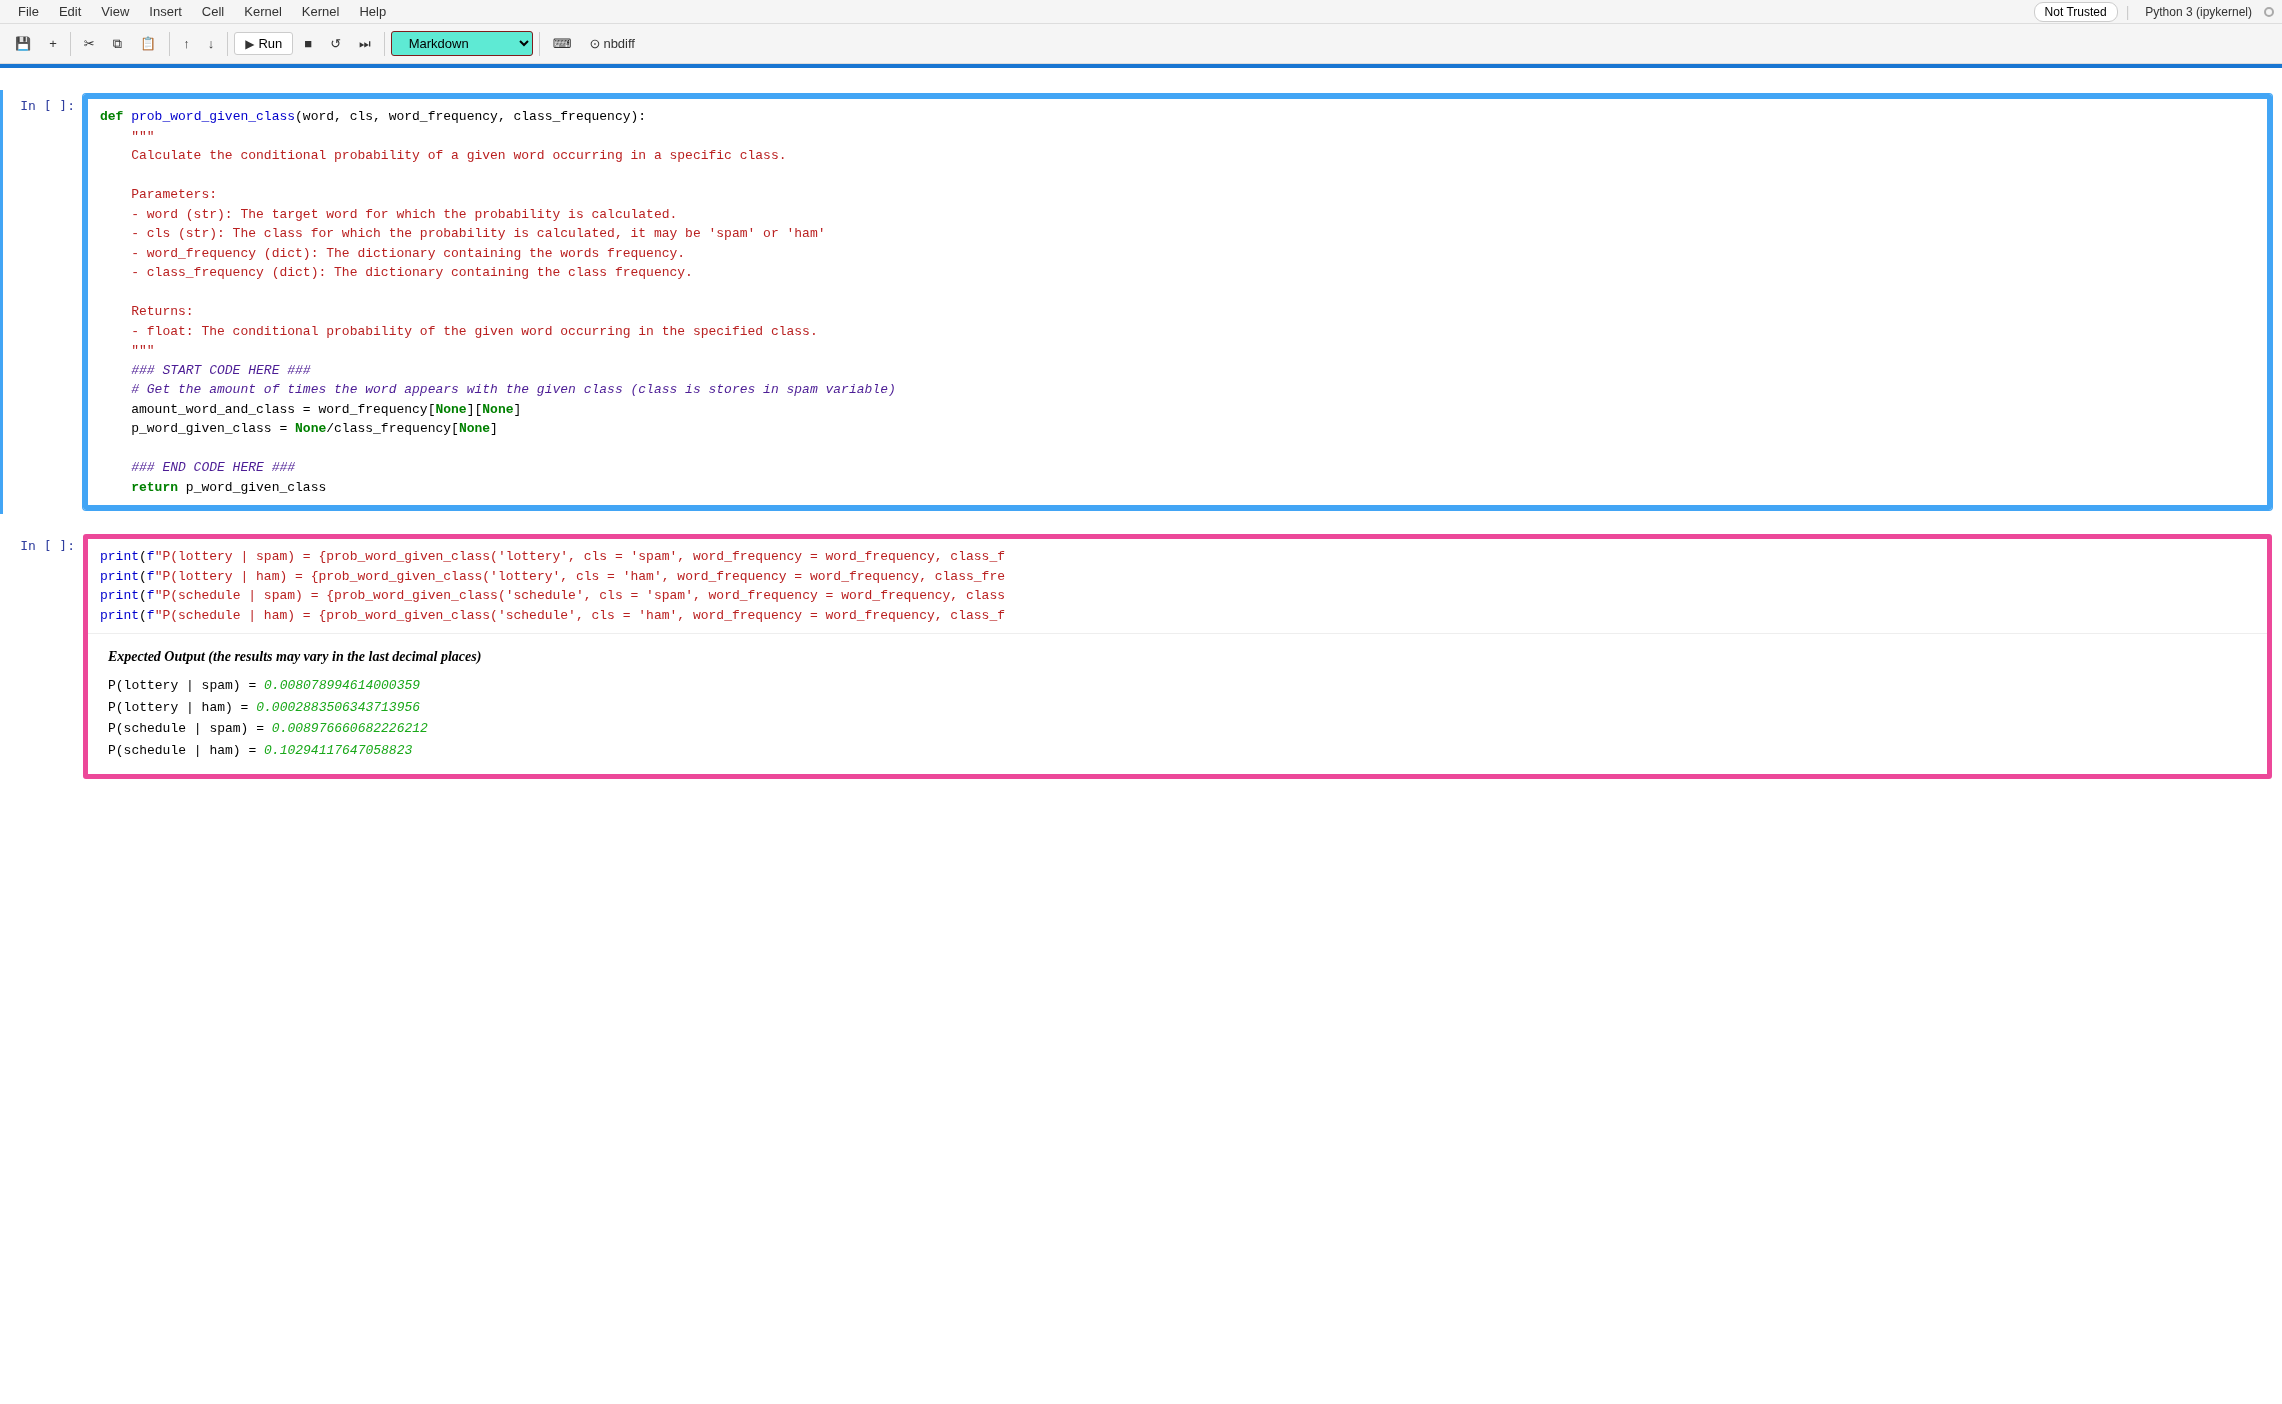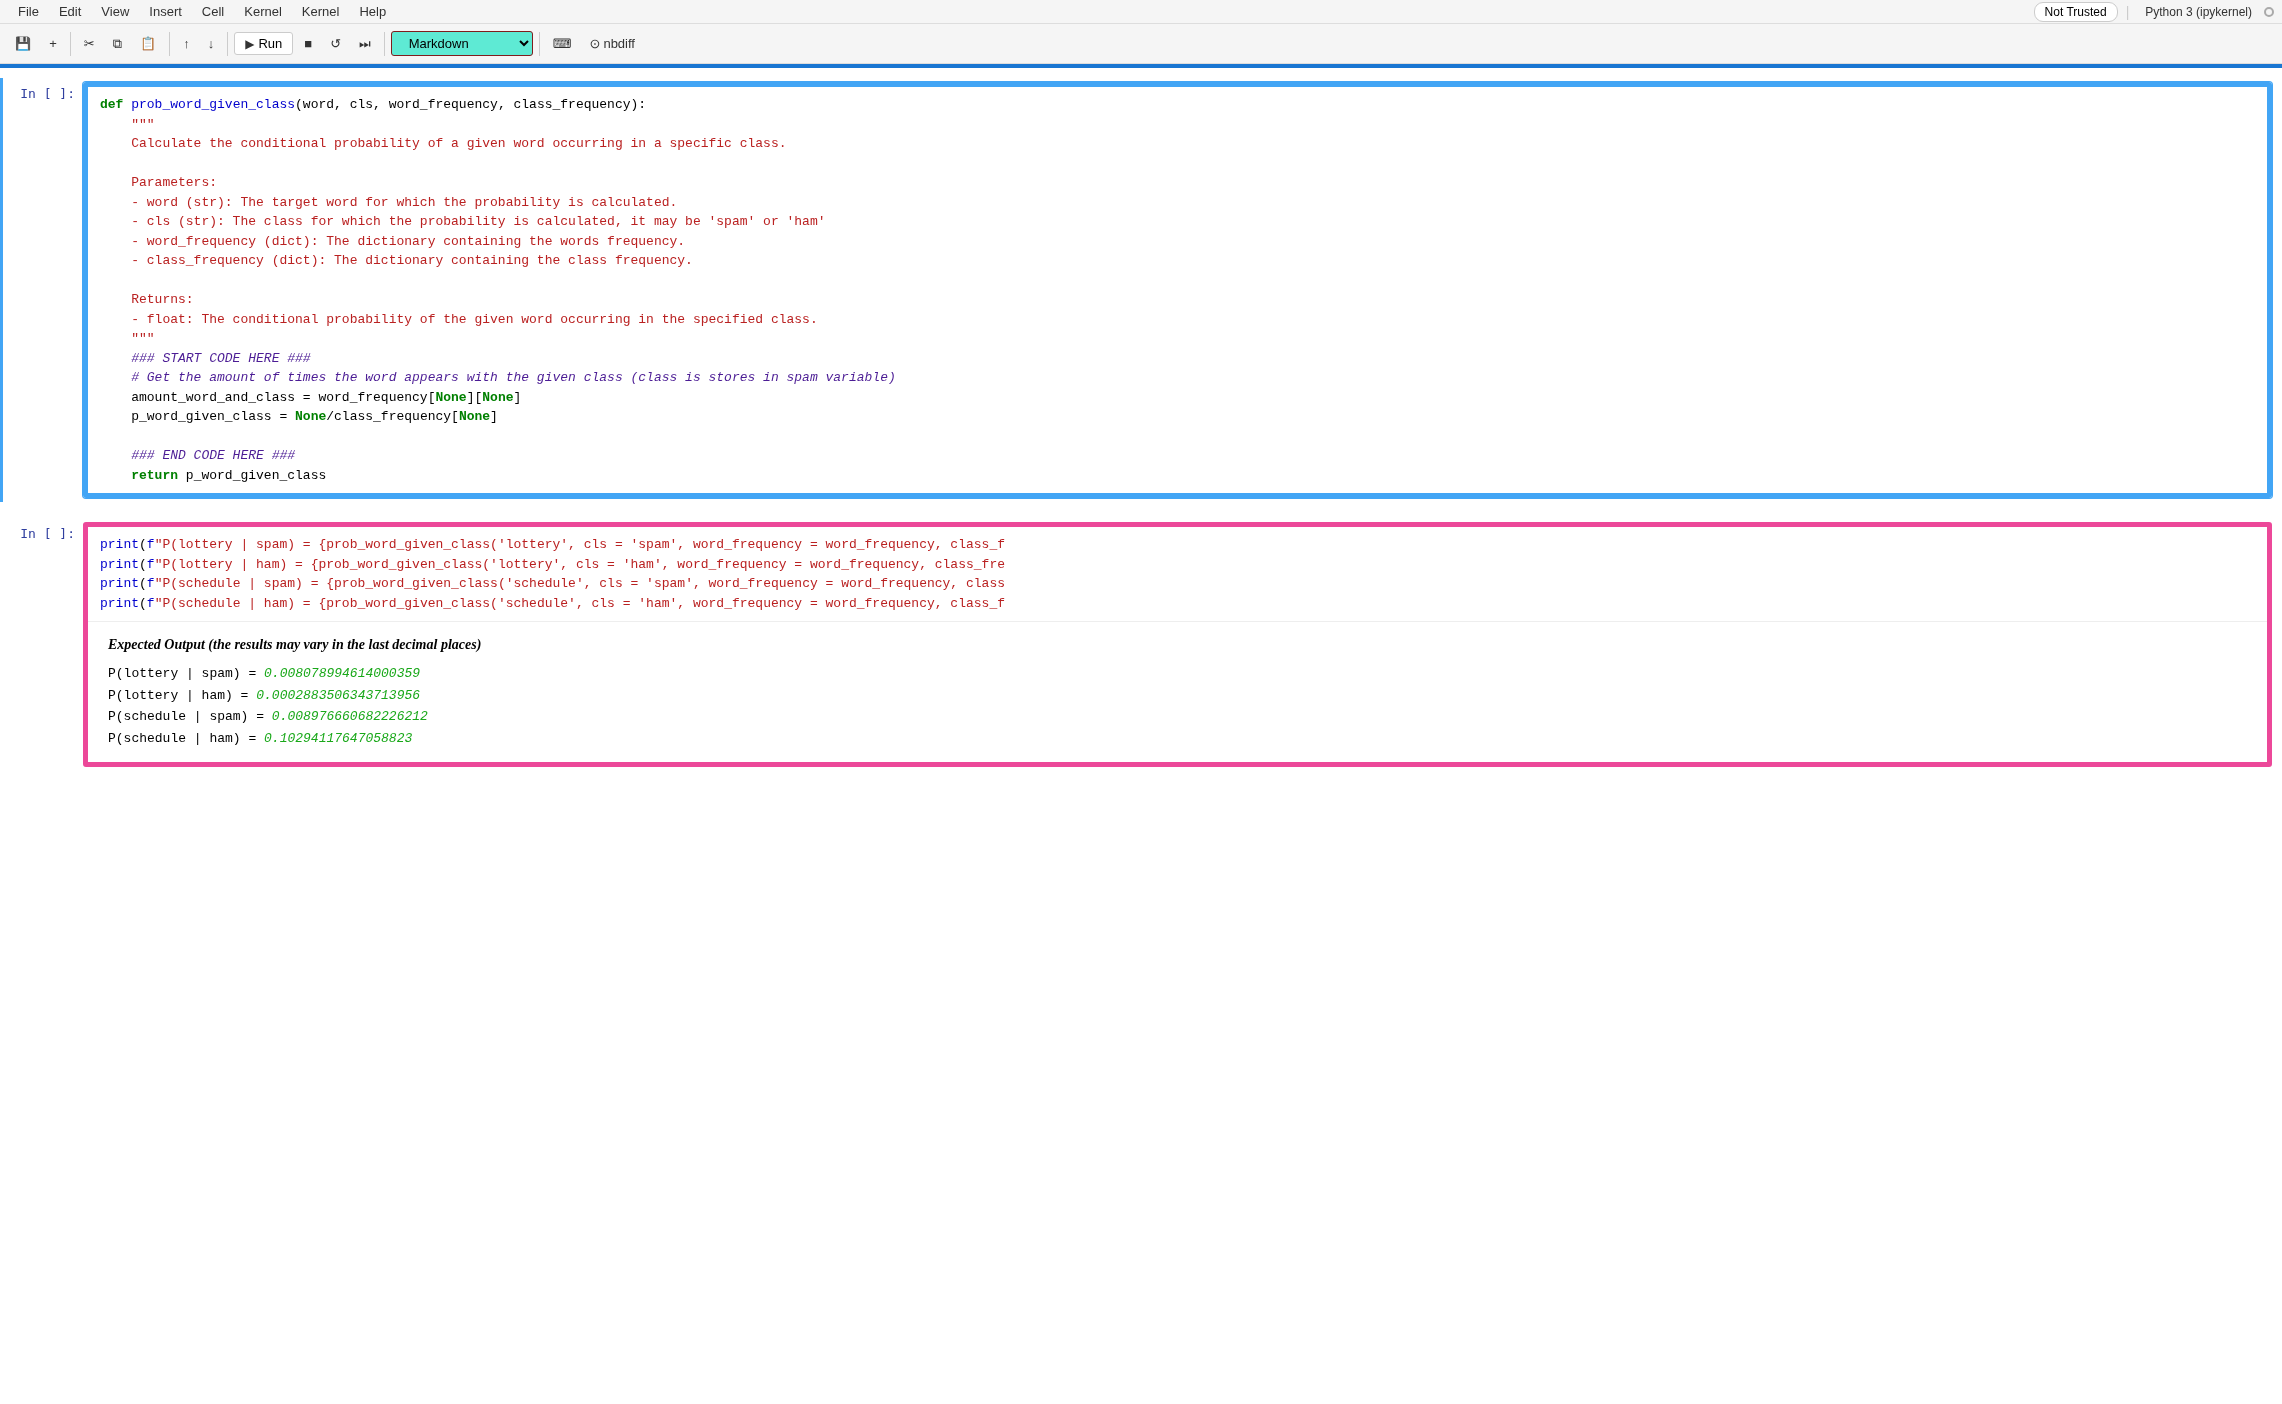--- a/index.html
+++ b/index.html
@@ -45,21 +45,21 @@
       display: flex; align-items: center; gap: 4px;
       border: 1px solid #ccc; background: #fff; padding: 3px 10px;
       border-radius: 3px; font-size: 13px; cursor: pointer;
     }
     .play-icon { color: #333; font-size: 12px; }
 
     
     .progress-bar { height: 4px; background: #1976d2; width: 100%; }
 
     
-    .notebook { padding: 10px 0; background: #fff; }
+    .notebook { padding: 22px 0; background: #fff; }
 
     
     .cell { display: flex; margin: 0; padding: 4px 0; position: relative; }
     .cell.active { border-left: 3px solid #42a5f5; }
     .cell.inactive { border-left: 3px solid transparent; }
     
     .cell-label {
       width: 80px; min-width: 80px; text-align: right;
       padding-right: 8px; color: #303f9f; font-family: monospace;
       font-size: 13px; padding-top: 4px; user-select: none;

